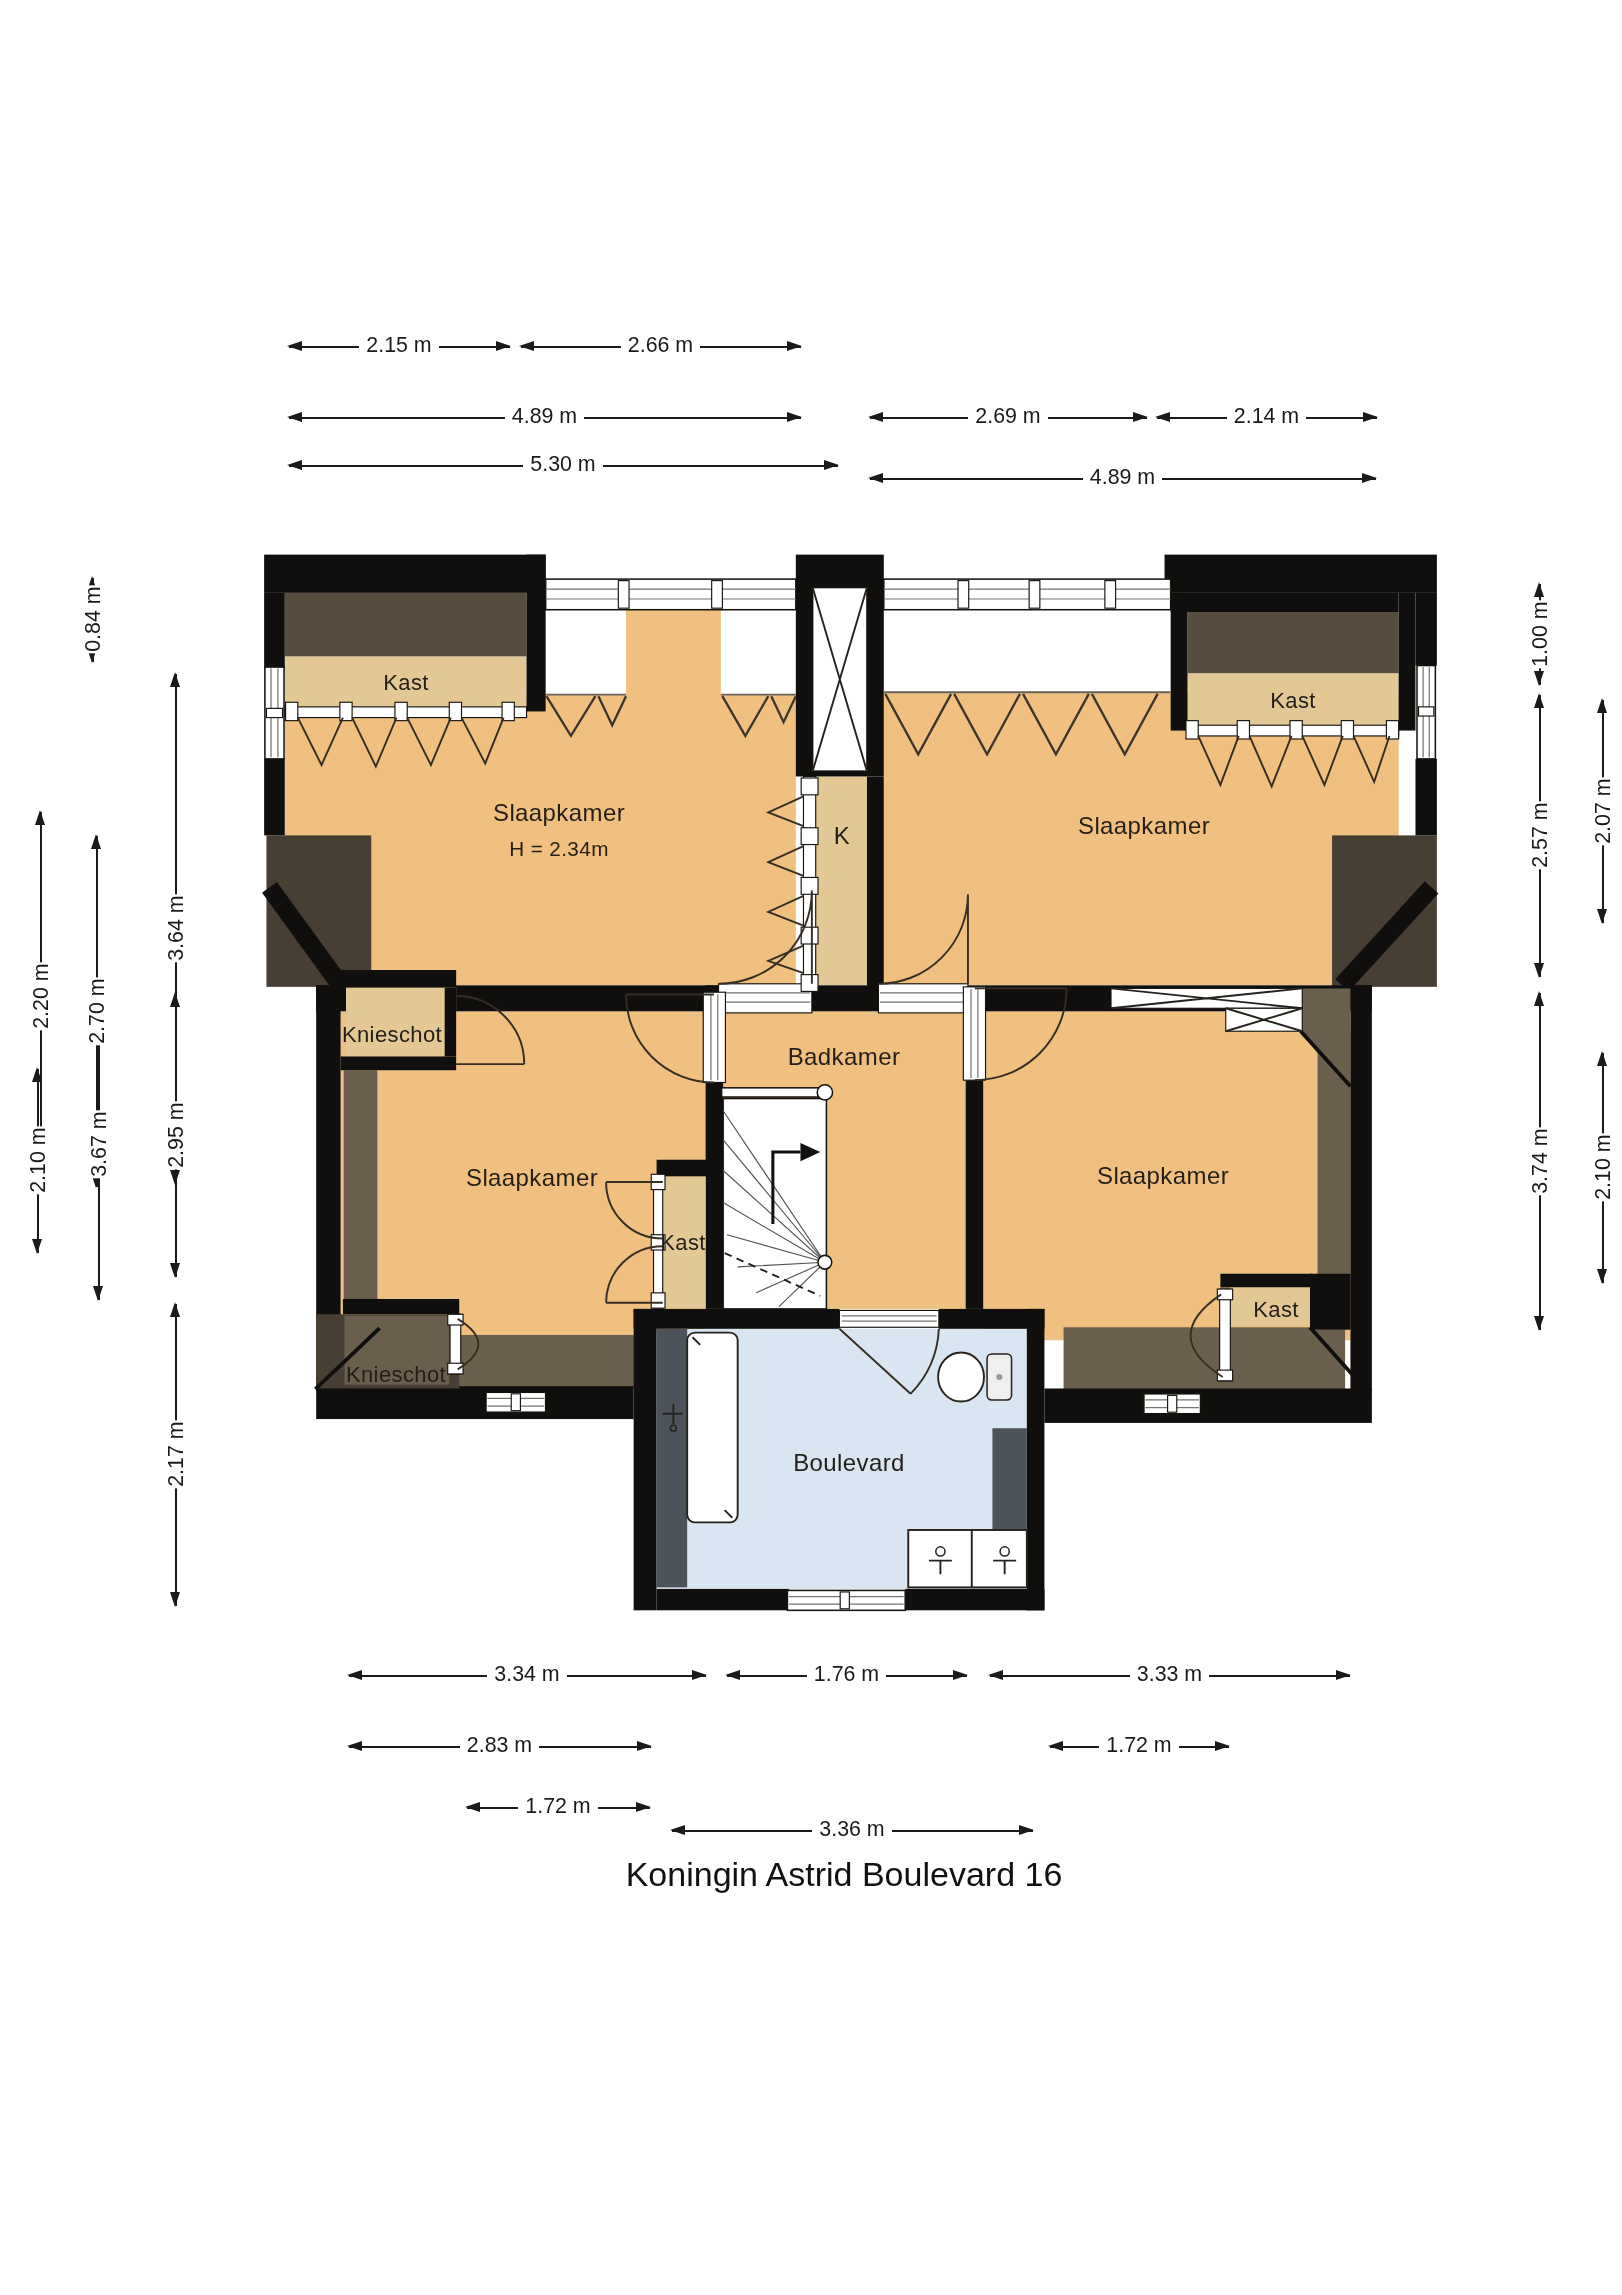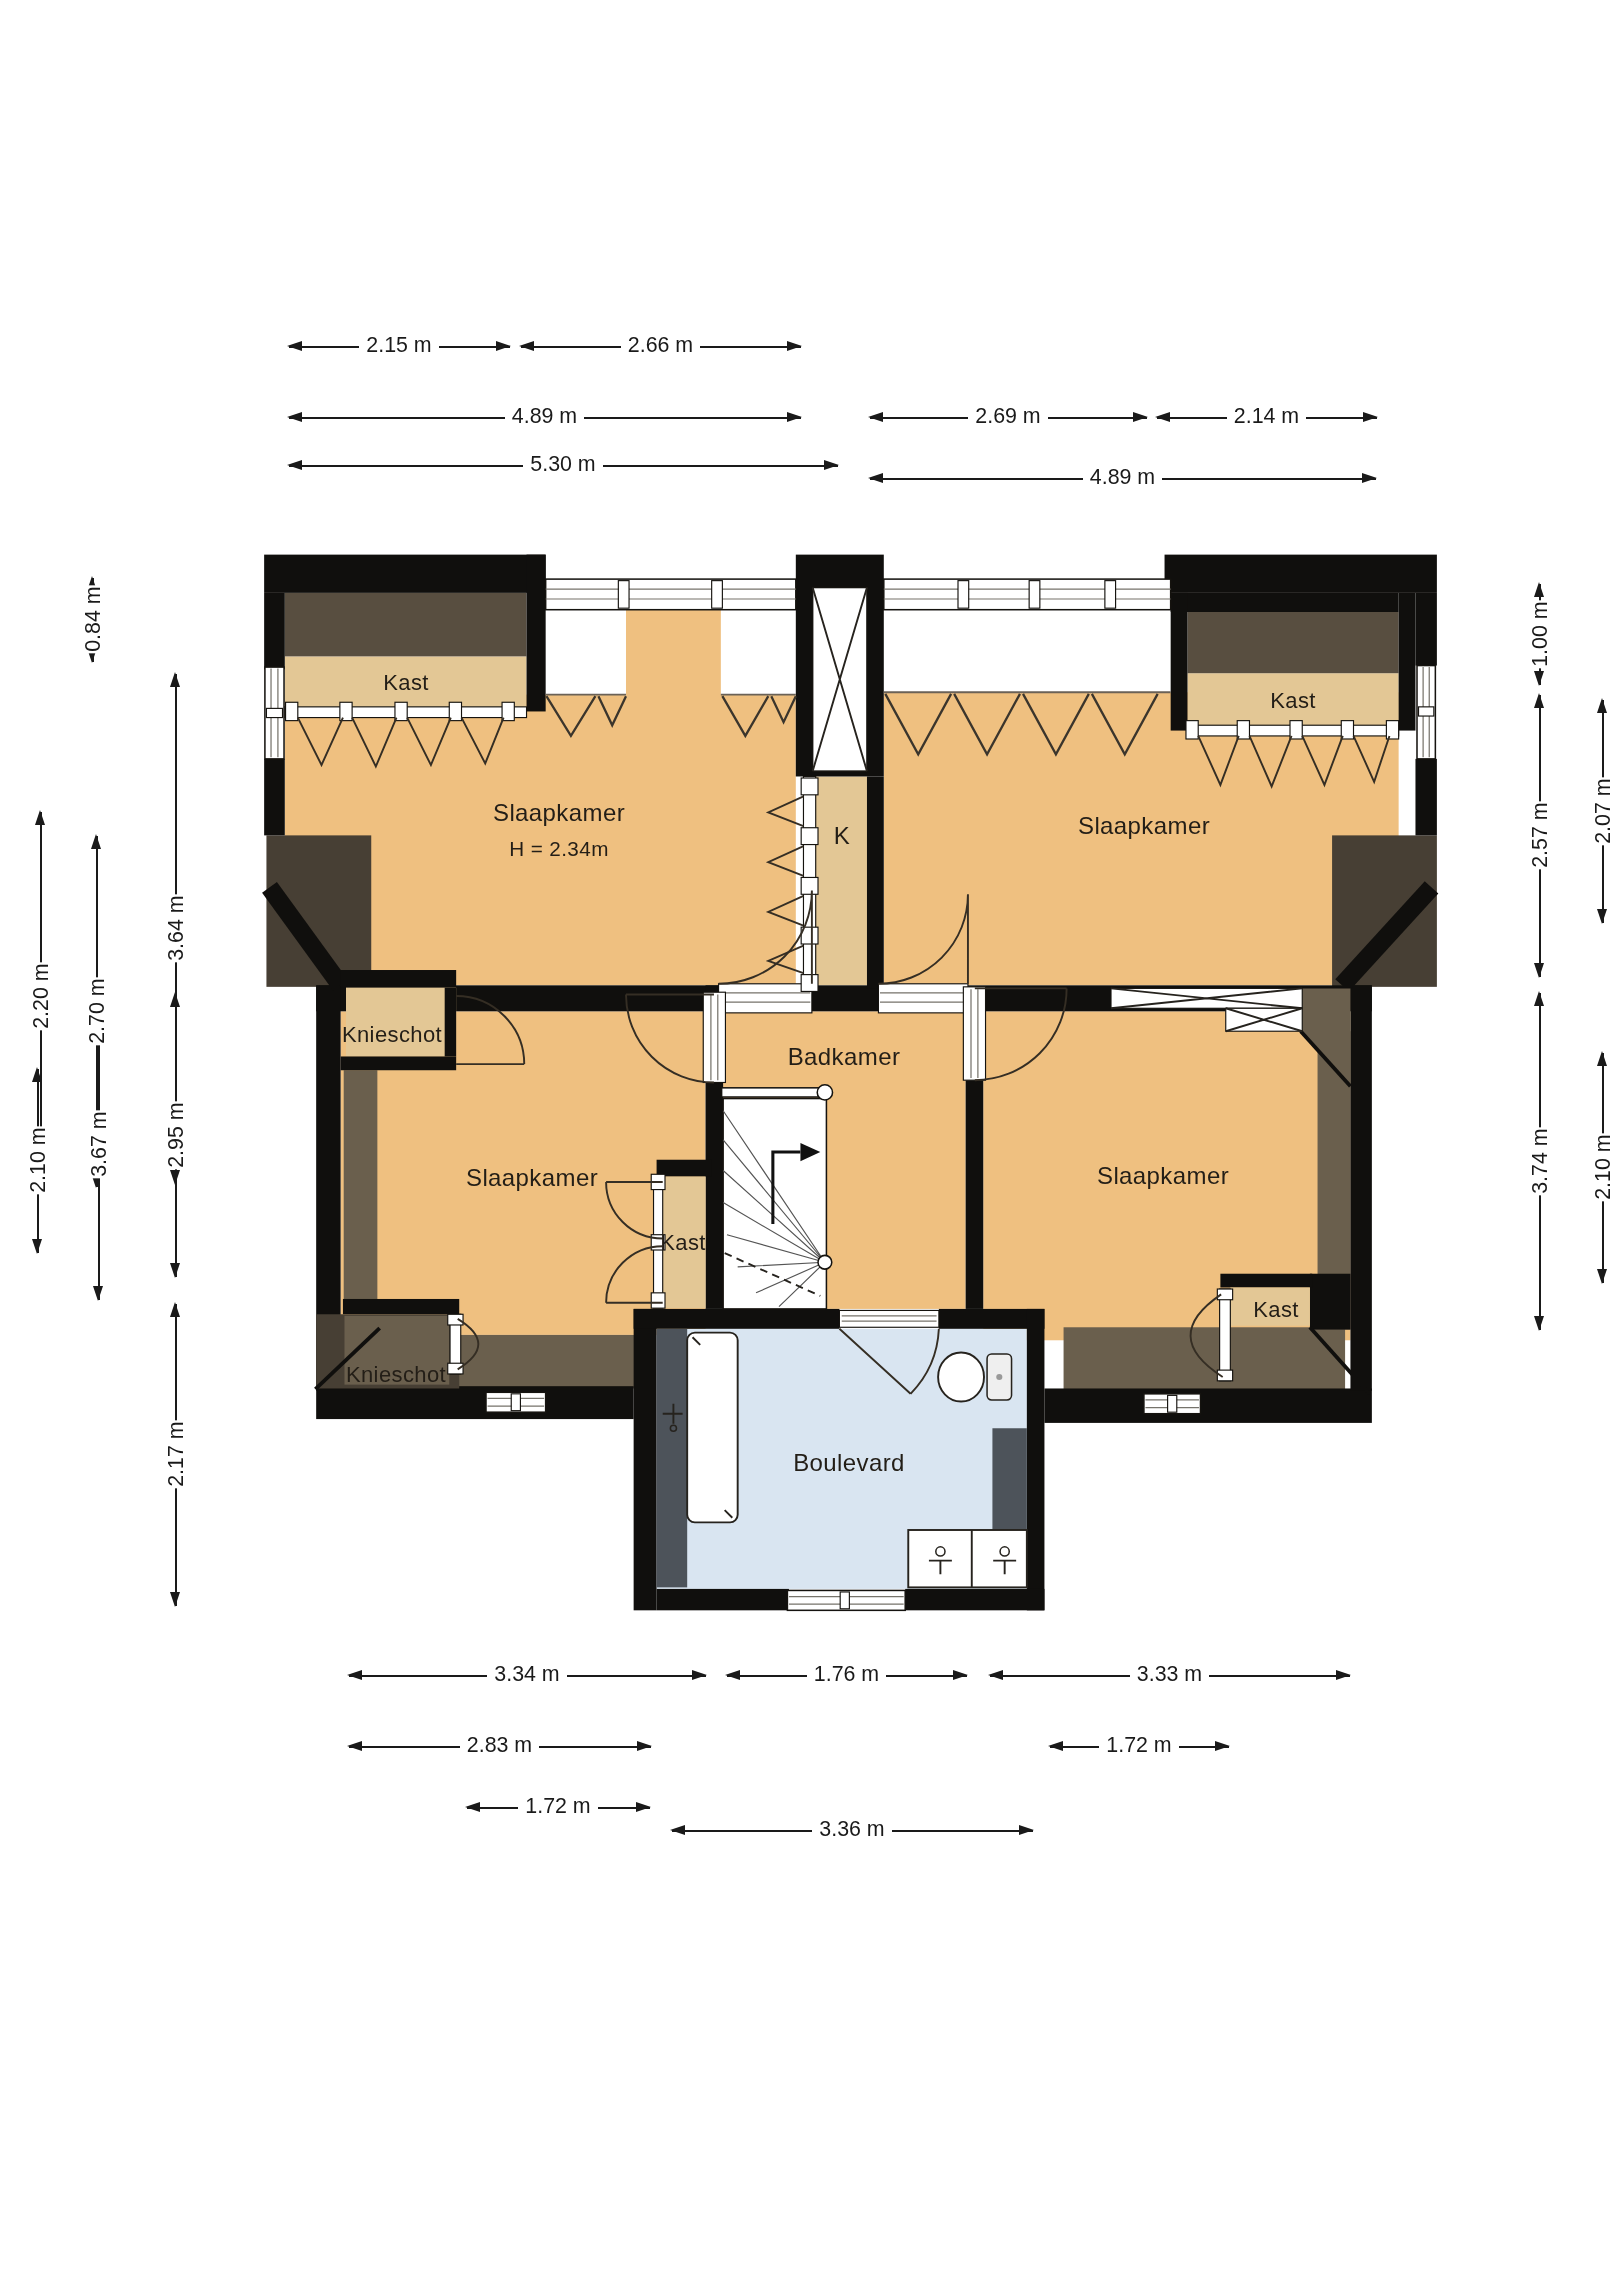--- a/index.html
+++ b/index.html
@@ -457,16 +457,17 @@
       <span class="lb">3.74 m</span>
       <i class="ah as"></i>
     </div>
   <div class="dim v" style="left:1592px;top:1051px;height:233px">
       <i class="ah an"></i>
       <span class="lb">2.10 m</span>
       <i class="ah as"></i>
     </div>
 
   <div id="title">
+    <div>Koningin Astrid Boulevard 16</div>
   </div>
 
 </div>
 
 
 </body></html>

